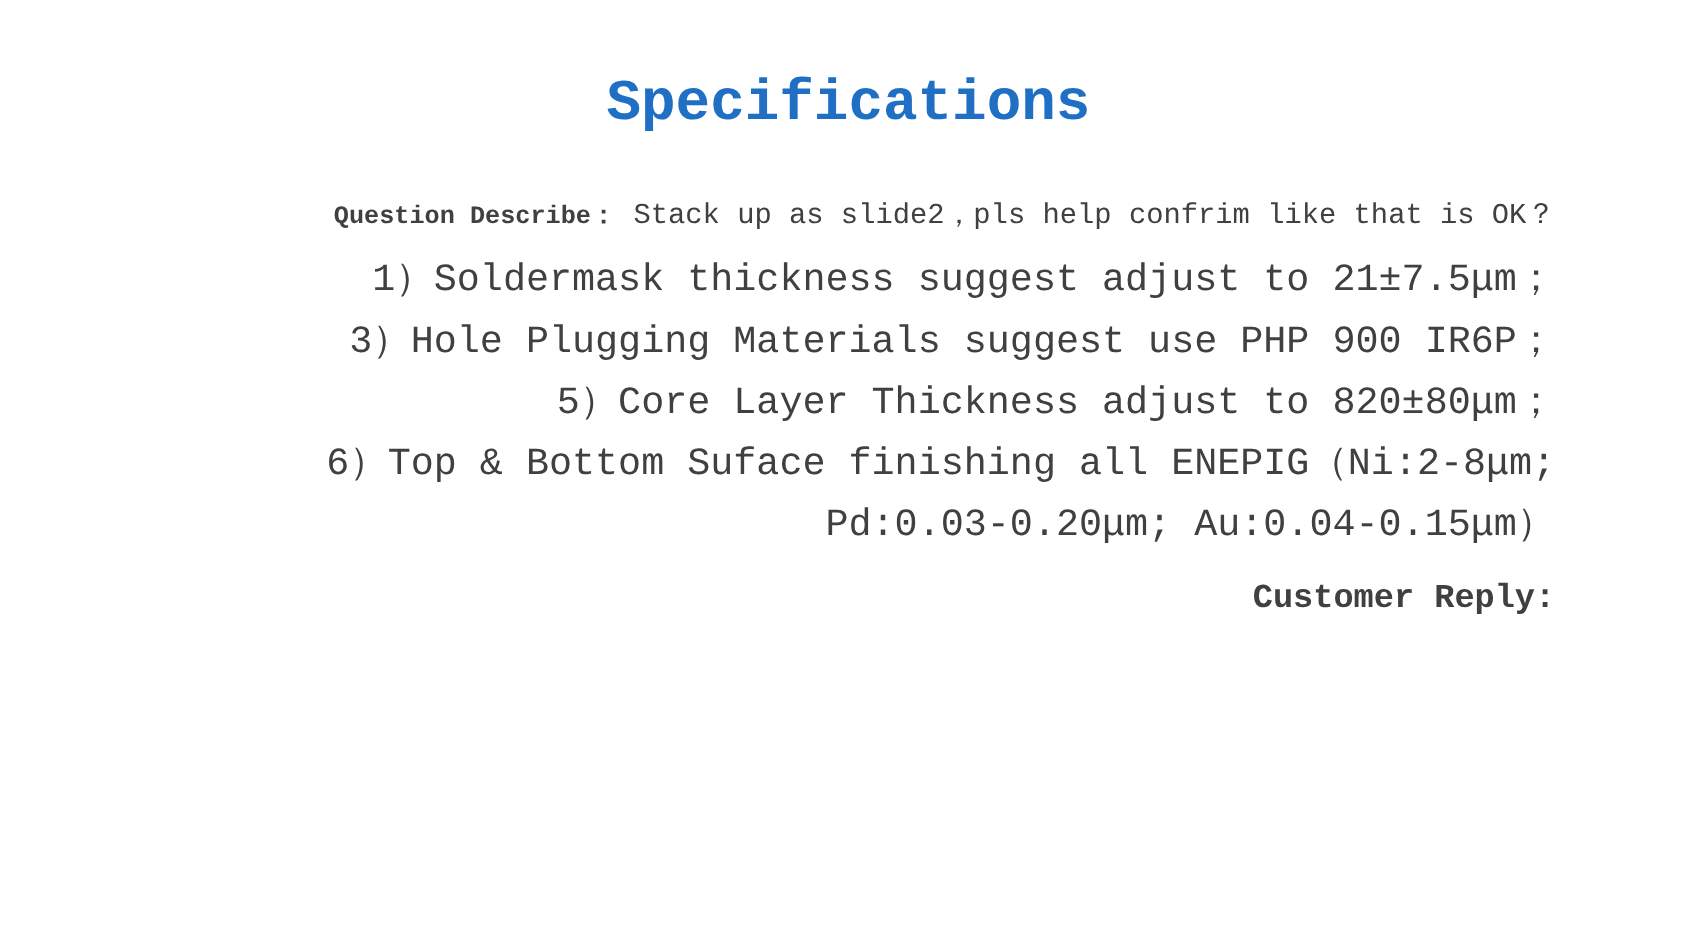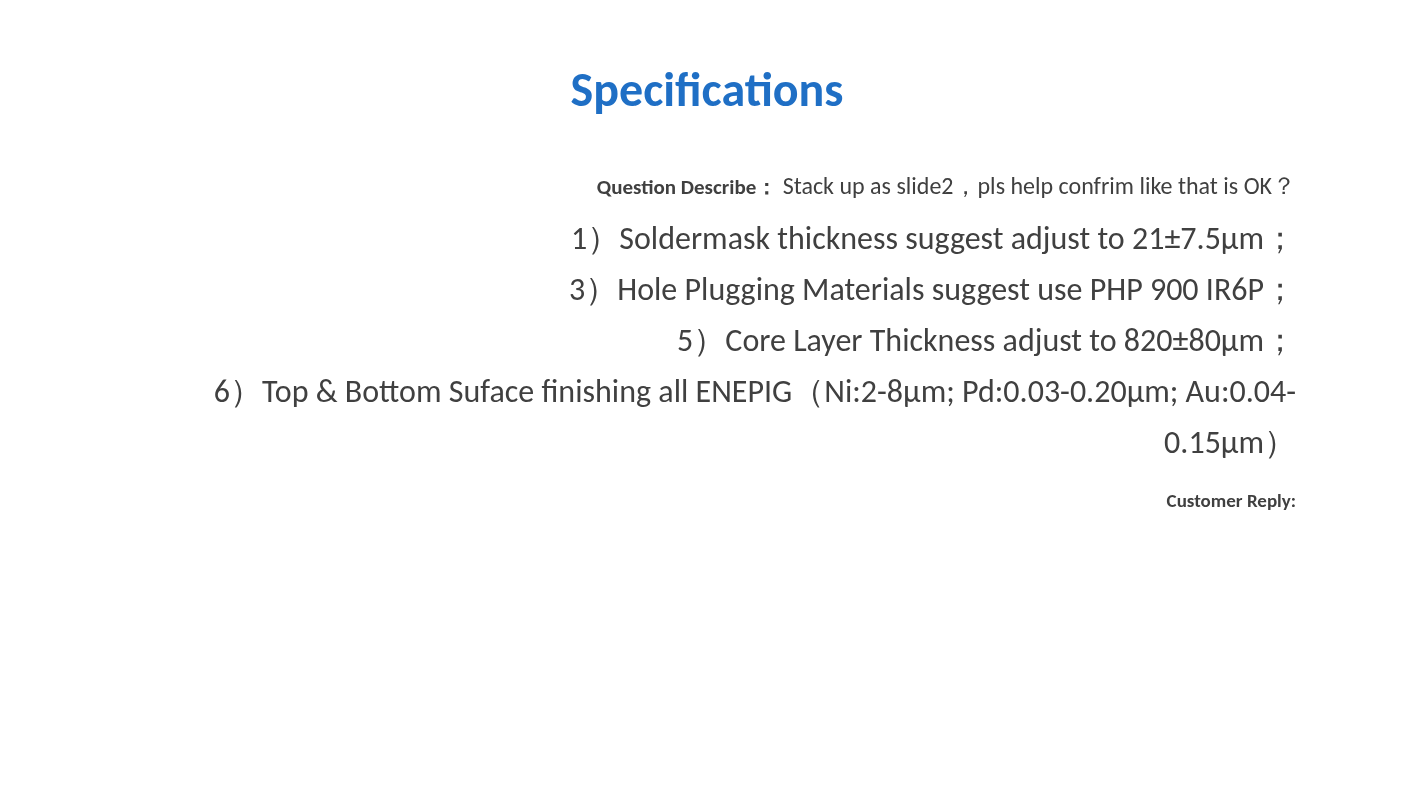--- a/index.html
+++ b/index.html
@@ -1,18 +1,19 @@
 <!DOCTYPE html>
 <html><head>
   <meta charset="utf-8">
   <style>
     * {
       box-sizing: border-box;
       margin: 0;
       padding: 0;
+      font-family: Liberation Mono, monospace;
     }
     body {
       width: 1414px;
       height: 791px;
       background: #ffffff;
       font-family: Calibri, "Segoe UI", Arial, sans-serif;
       overflow: hidden;
     }
     .slide {
       width: 100%;
@@ -37,21 +38,21 @@
       font-weight: bold;
       font-size: 21px;
     }
     .list-item {
       font-size: 32px;
       color: #404040;
       line-height: 1.6;
       margin-bottom: 0;
     }
     .customer-reply {
-      font-size: 19px;
+      font-size: 28px;
       font-weight: bold;
       color: #404040;
       margin-top: 20px;
     }
     .content-block {
       text-align: right;
     }
   </style>
 </head>
 <body>

